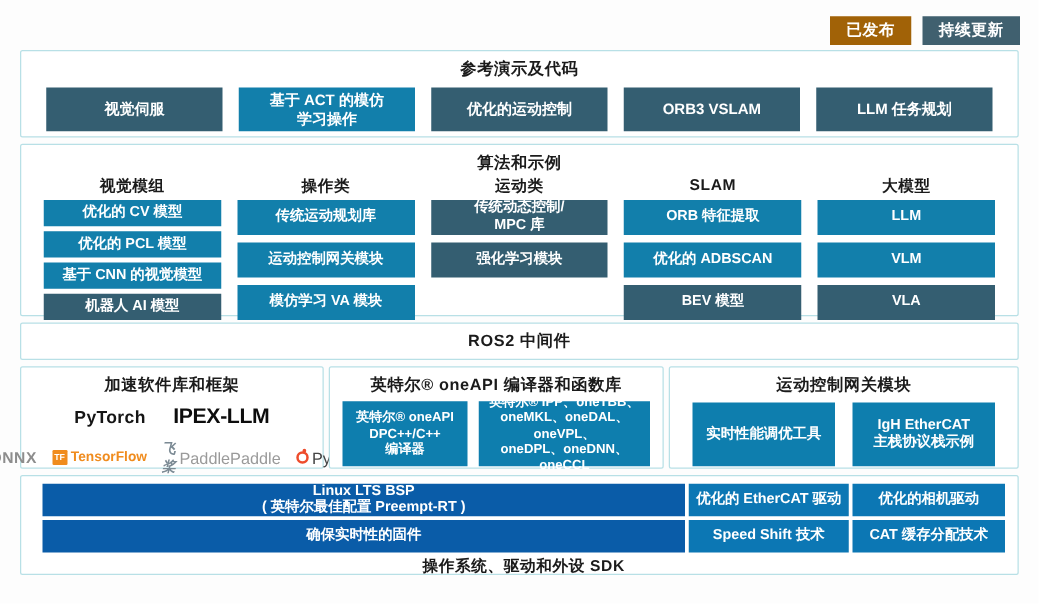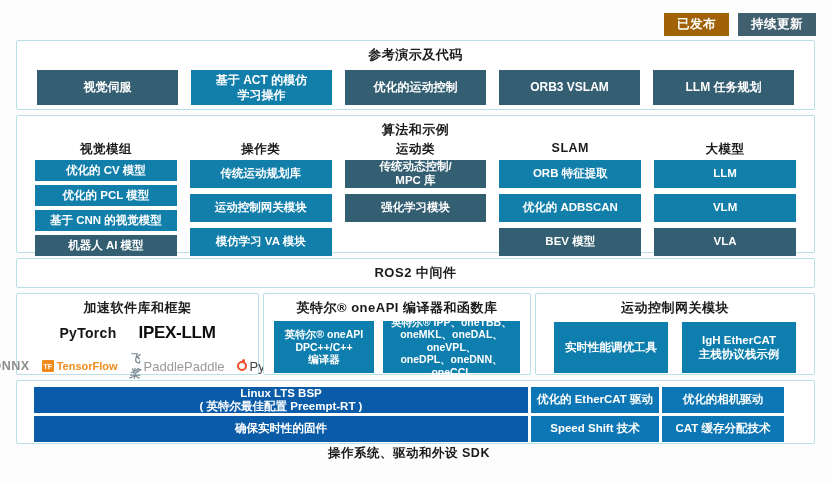--- a/index.html
+++ b/index.html
@@ -67,21 +67,21 @@
   .lg-pytorch { color:#444; font-size:13px; }
 
   .mid-boxes { display:flex; justify-content:center; gap:9px; padding:4px 10px 0 10px; }
   .mid-boxes .box { background:#0E7EAE; font-size:10.5px; height:52px; }
   .p-oneapi .mid-boxes .b1 { flex:0 0 100px; font-size:10.5px; }
   .p-oneapi .mid-boxes .b2 { flex:1; font-size:10.5px; }
   .p-rt .mid-boxes { gap:14px; padding:5px 18px 15px 18px; }
   .p-rt .mid-boxes .box { flex:1; font-size:11.5px; height:51px; }
 
   
-  .p-platform { height:64px; padding:6px 30px 0 17px; }
+  .p-platform { height:80px; padding:6px 10px 0 17px; }
   .pgrid { display:grid; grid-template-columns:1fr 128px 122px; grid-template-rows:26px 26px; gap:3px; }
   .pcell { display:flex; align-items:center; justify-content:center; text-align:center;
            color:#fff; font-weight:600; font-size:11.5px; white-space:pre-line; line-height:1.15; }
   .pcell.bar { background:#0A5CA8; }
   .pcell.sub { background:#0C77B4; }
   .pfooter { text-align:center; font-size:12.5px; font-weight:bold; margin-top:3px; letter-spacing:.5px; }
 </style>
 </head>
 <body>
 

